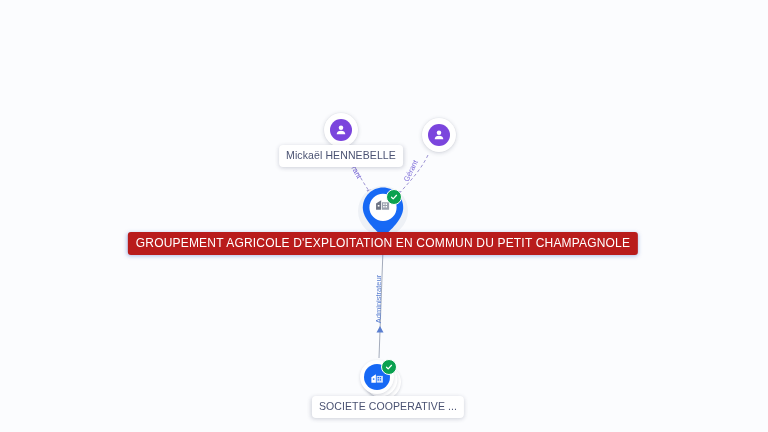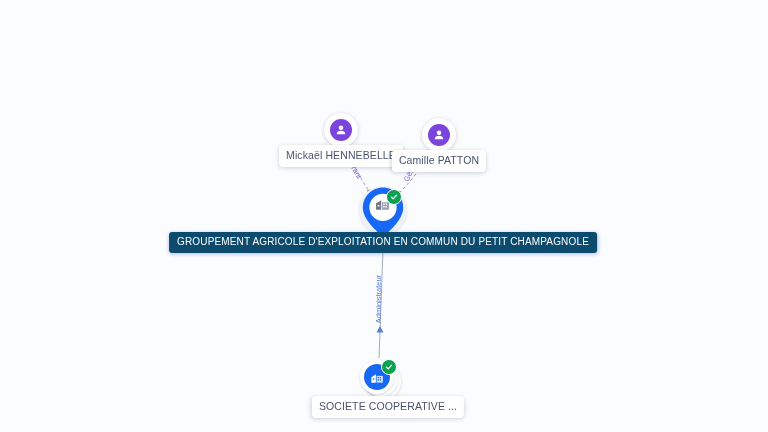--- a/index.html
+++ b/index.html
@@ -75,23 +75,23 @@
     line-height: 1;
     padding: 5px 7px 6px 7px;
     z-index: 6;
   }
   .pill-light {
     background: #ffffff;
     color: #4a5272;
     box-shadow: 0 1px 4px rgba(40, 50, 80, 0.22);
   }
   .pill-primary {
-    background: #0c4a6e;
+    background: #b91c1c;
     color: #ffffff;
-    font-size: 10px;
+    font-size: 12px;
     letter-spacing: 0.015em;
     border-radius: 3px;
     box-shadow: 0 1px 4px rgba(20, 70, 190, 0.35);
     padding: 5px 8px 6px 8px;
   }
 
   
   .pin-wrap {
     position: relative;
     width: 56px;
@@ -217,21 +217,20 @@
   <div class="node" style="left:439px; top:135px;">
     <div class="person-bubble">
       <div class="person-disc">
         <svg width="14" height="14" viewBox="0 0 24 24" fill="#ffffff" aria-hidden="true">
           <circle cx="12" cy="8" r="3.9"></circle>
           <path d="M4.6 19.4c0-4 3.4-6 7.4-6s7.4 2 7.4 6z"></path>
         </svg>
       </div>
     </div>
   </div>
-  <div class="pill pill-light" style="left:439px; top:150px;">Camille PATTON</div>
 
   <div class="node" style="left:383px; top:212px;">
     <div class="pin-wrap">
       <div class="pin-halo"></div>
 
       <svg class="pin-shape" width="44" height="52" viewBox="0 0 44 52">
         <path d="M22 1.6 C10.8 1.6 1.8 10.6 1.8 21.8 C1.8 33 14.8 45 22 50.4 C29.2 45 42.2 33 42.2 21.8 C42.2 10.6 33.2 1.6 22 1.6 Z" fill="#1769f5"></path>
         <circle cx="22" cy="21.4" r="13.6" fill="#ffffff"></circle>
       </svg>
 

